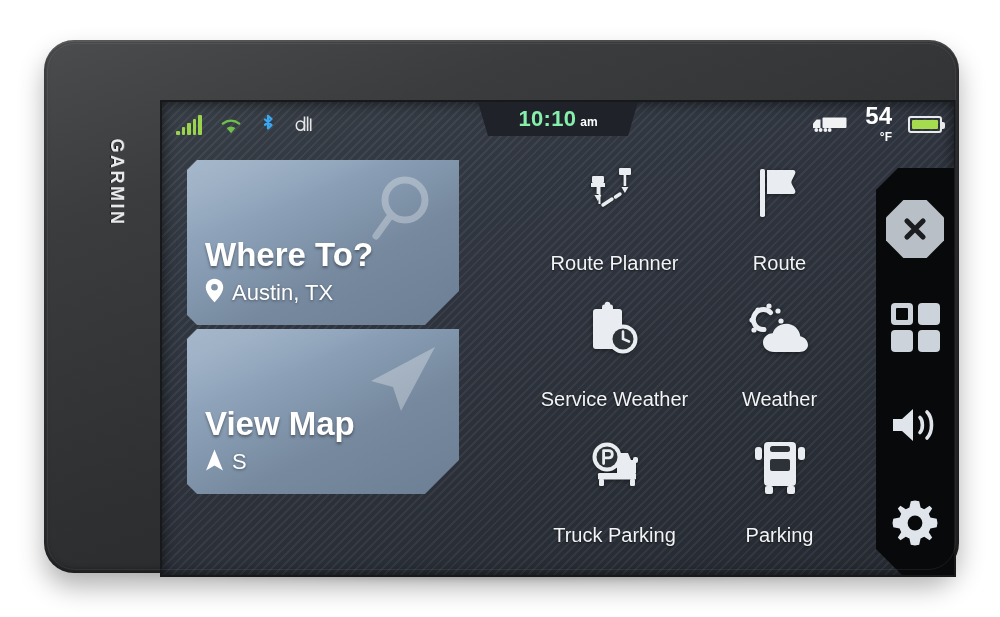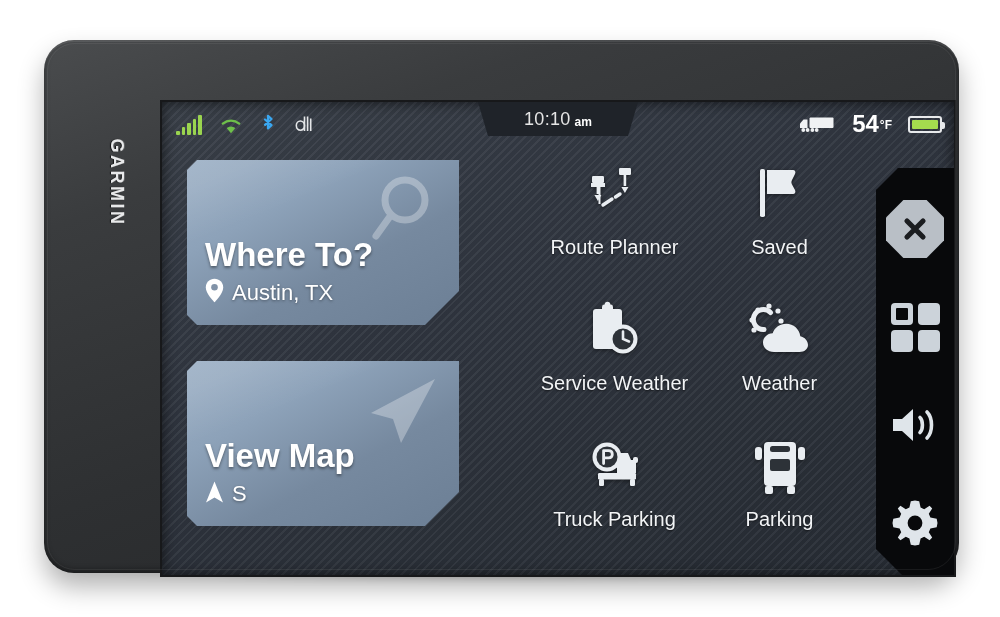--- a/index.html
+++ b/index.html
@@ -163,39 +163,40 @@
     width: 180px;
     height: 34px;
     background: #1f2329;
     clip-path: polygon(10px 0, 170px 0, 160px 100%, 20px 100%);
     display: flex;
     align-items: center;
     justify-content: center;
     box-shadow: 0 1px 0 rgba(120,150,185,0.45);
   }
   .clock-notch .clock-time {
-    font-size: 18px;
-    font-weight: normal;
-    color: #e5e5e5;
+    font-size: 22px;
+    font-weight: bold;
+    color: #86efac;
     letter-spacing: 0.3px;
   }
   .clock-notch .clock-ampm {
     font-size: 12px;
     font-weight: bold;
     color: #ffffff;
     margin-left: 4px;
     margin-top: 6px;
   }
 
   .truck-status-icon svg { display: block; }
 
   .temp-readout {
     display: flex;
-    align-items: center;
+    align-items: flex-end;
     color: #ffffff;
+    flex-direction: column;
   }
   .temp-value {
     font-size: 24px;
     font-weight: bold;
     line-height: 1;
   }
   .temp-unit {
     font-size: 12px;
     font-weight: bold;
     margin-top: 2px;
@@ -245,21 +246,21 @@
       100% 0,
       100% calc(100% - 34px),
       calc(100% - 34px) 100%,
       10px 100%,
       0 calc(100% - 10px),
       0 10px
     );
     box-shadow: 0 2px 6px rgba(0,0,0,0.35);
     overflow: hidden;
   }
-  .tile + .tile { margin-top: 36px; text-decoration: underline; }
+  .tile + .tile { margin-top: 4px; text-decoration: underline; }
   .tile-gloss {
     position: absolute;
     left: -20%;
     top: -60%;
     width: 150%;
     height: 140%;
     background: linear-gradient(158deg, rgba(255,255,255,0.16) 0%, rgba(255,255,255,0.10) 38%, rgba(255,255,255,0) 52%);
     pointer-events: none;
   }
   .tile-title {
@@ -311,21 +312,21 @@
     padding-top: 6px;
   }
   .app-icon {
     height: 72px;
     display: flex;
     align-items: center;
     justify-content: center;
   }
   .app-icon svg { display: block; filter: drop-shadow(0 1px 2px rgba(0,0,0,0.5)); }
   .app-label {
-    margin-top: 4px;
+    margin-top: 20px;
     font-size: 20px;
     color: #f2f4f6;
     text-shadow: 0 1px 2px rgba(0,0,0,0.6);
     white-space: nowrap;
     text-align: center;
   }
 
   
   .sidebar {
     position: absolute;
@@ -531,21 +532,21 @@
           <div class="app-label">Route Planner</div>
         </div>
 
         <div class="app-cell">
           <div class="app-icon">
             <svg width="58" height="62" viewBox="0 0 58 62">
               <rect x="9" y="4" width="5" height="48" rx="1.8" fill="#e9edf1"></rect>
               <path d="M16 5 L42 5 C44 5 45 7 44 9 L41 15 C40.2 16.6 40.2 18 41 19.4 L44 25 C45 27 44 29 42 29 L16 29 Z" fill="#e9edf1"></path>
             </svg>
           </div>
-          <div class="app-label">Saved</div>
+          <div class="app-label">Route</div>
         </div>
 
         <div class="app-cell">
           <div class="app-icon">
             <svg width="60" height="62" viewBox="0 0 60 62">
               <g fill="#e9edf1">
                 <rect x="8" y="8" width="29" height="40" rx="3"></rect>
                 <rect x="17" y="3.5" width="11" height="8" rx="2.4"></rect>
                 <circle cx="22.5" cy="3.5" r="2.8"></circle>
               </g>

